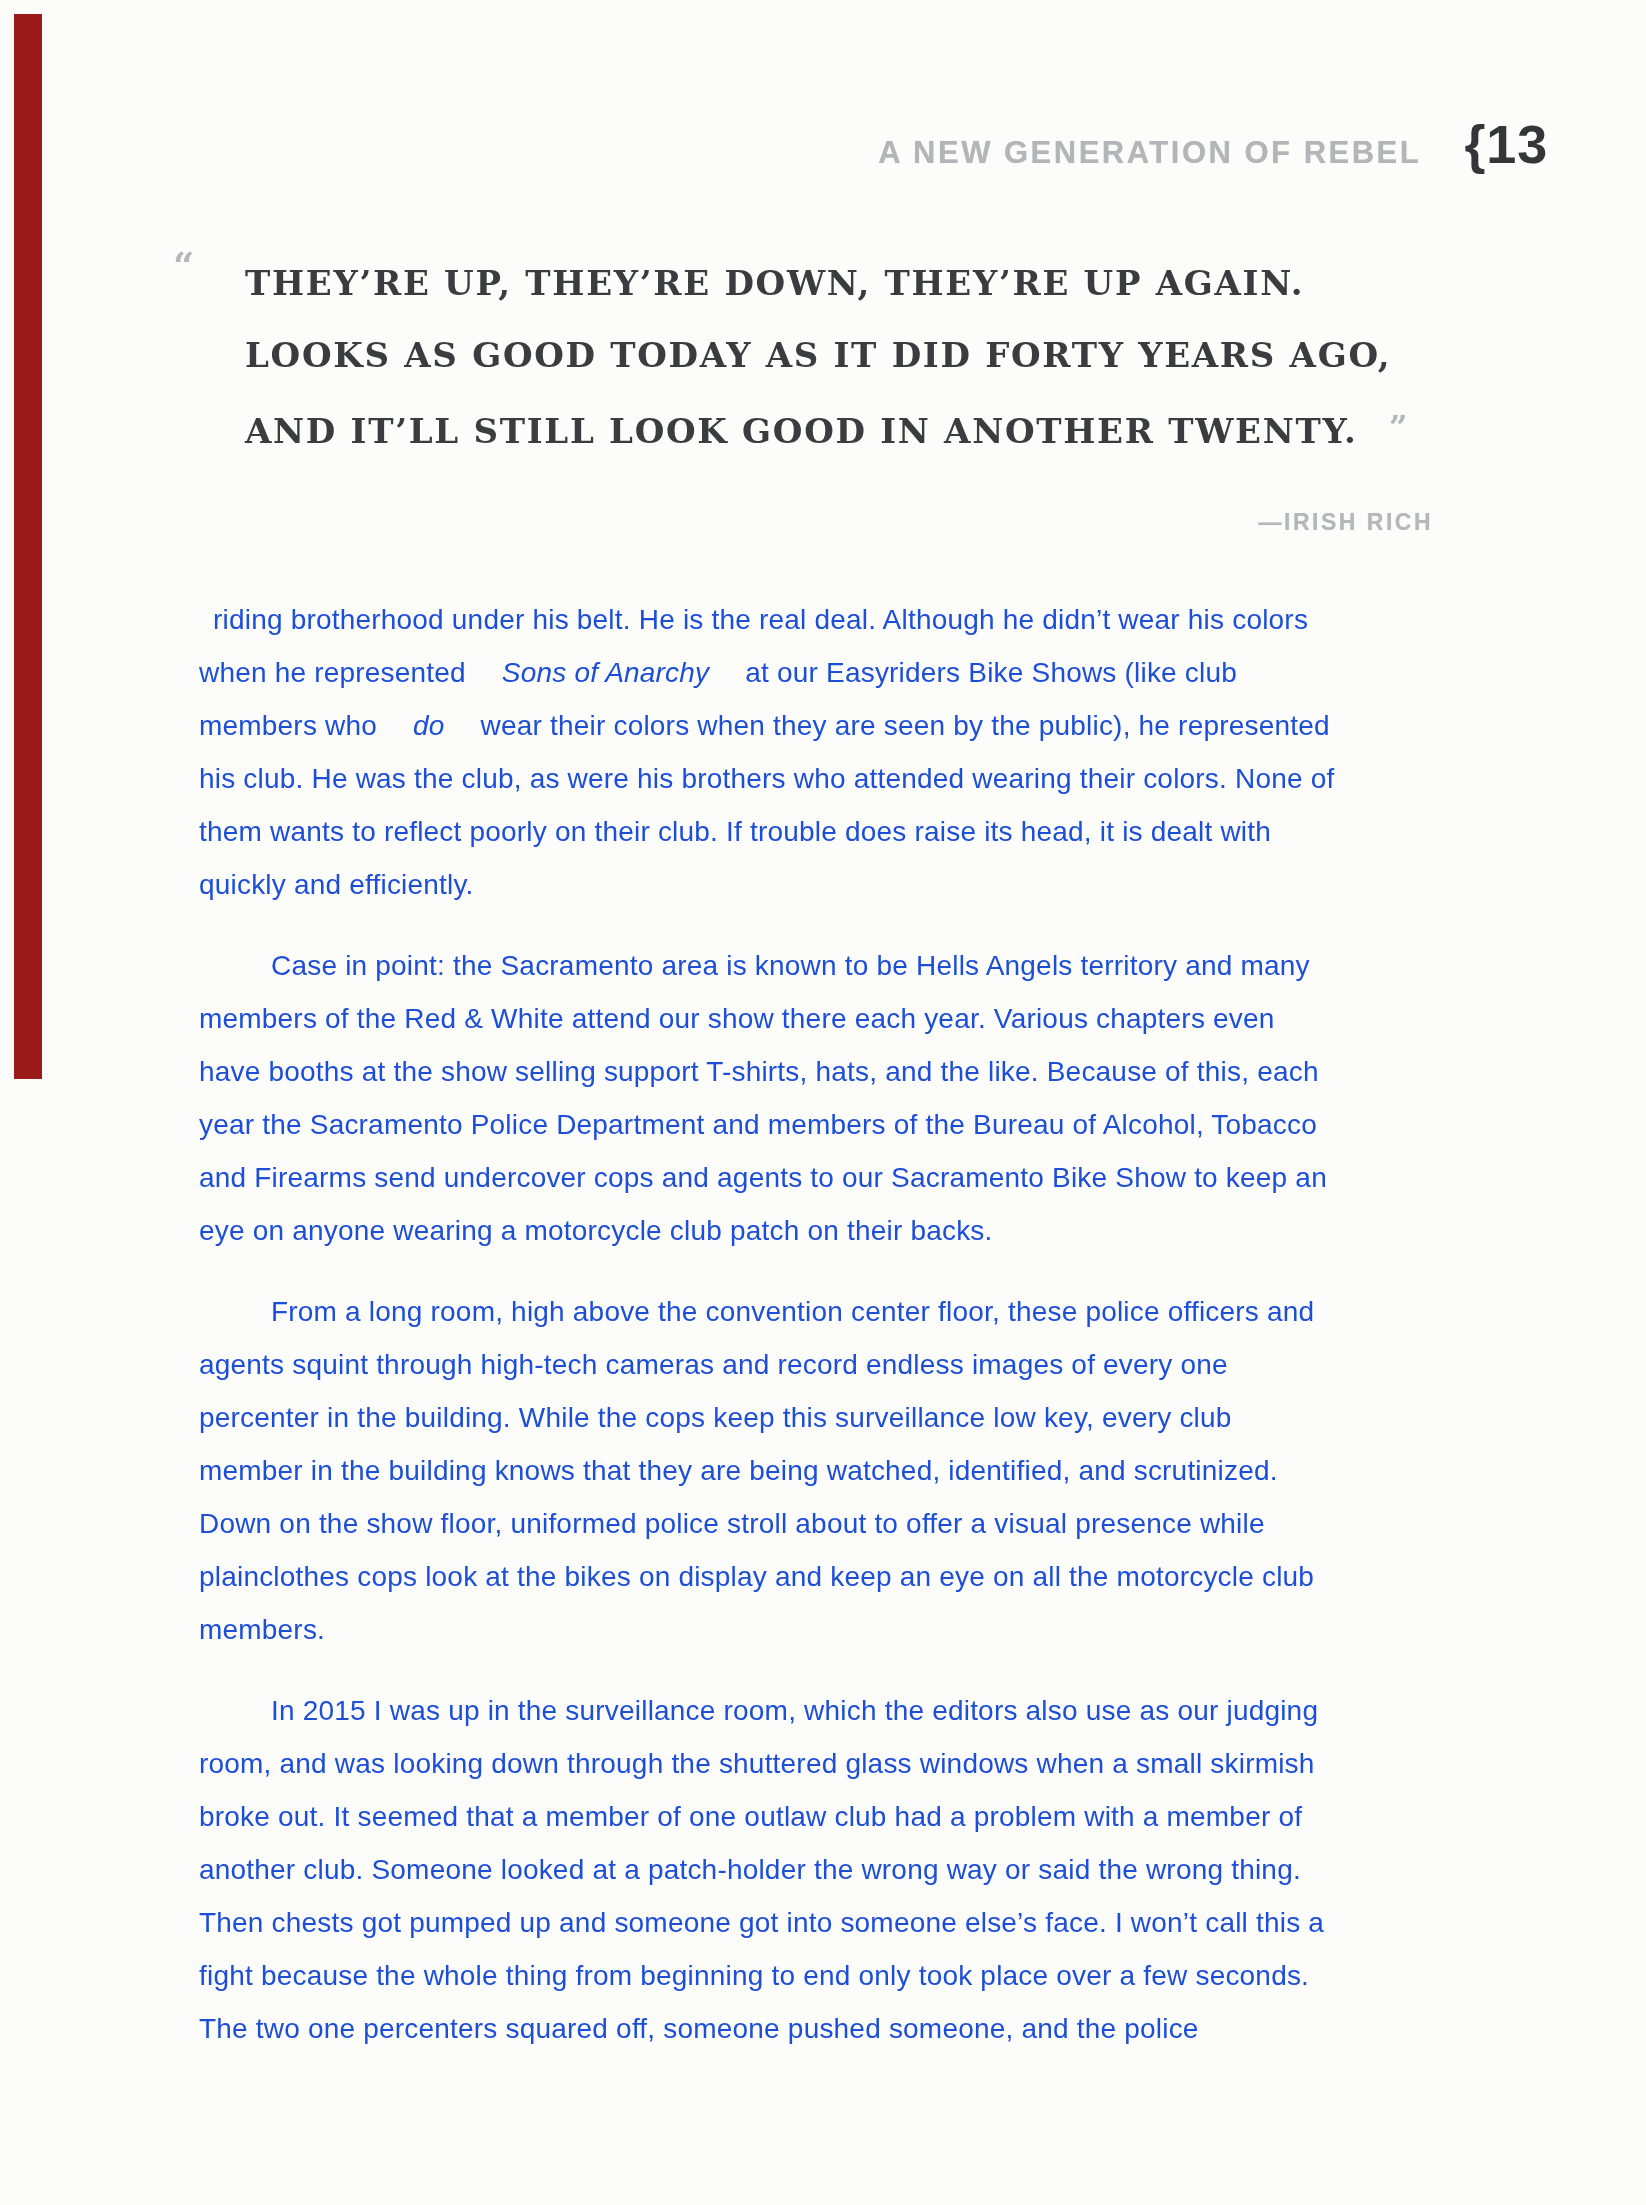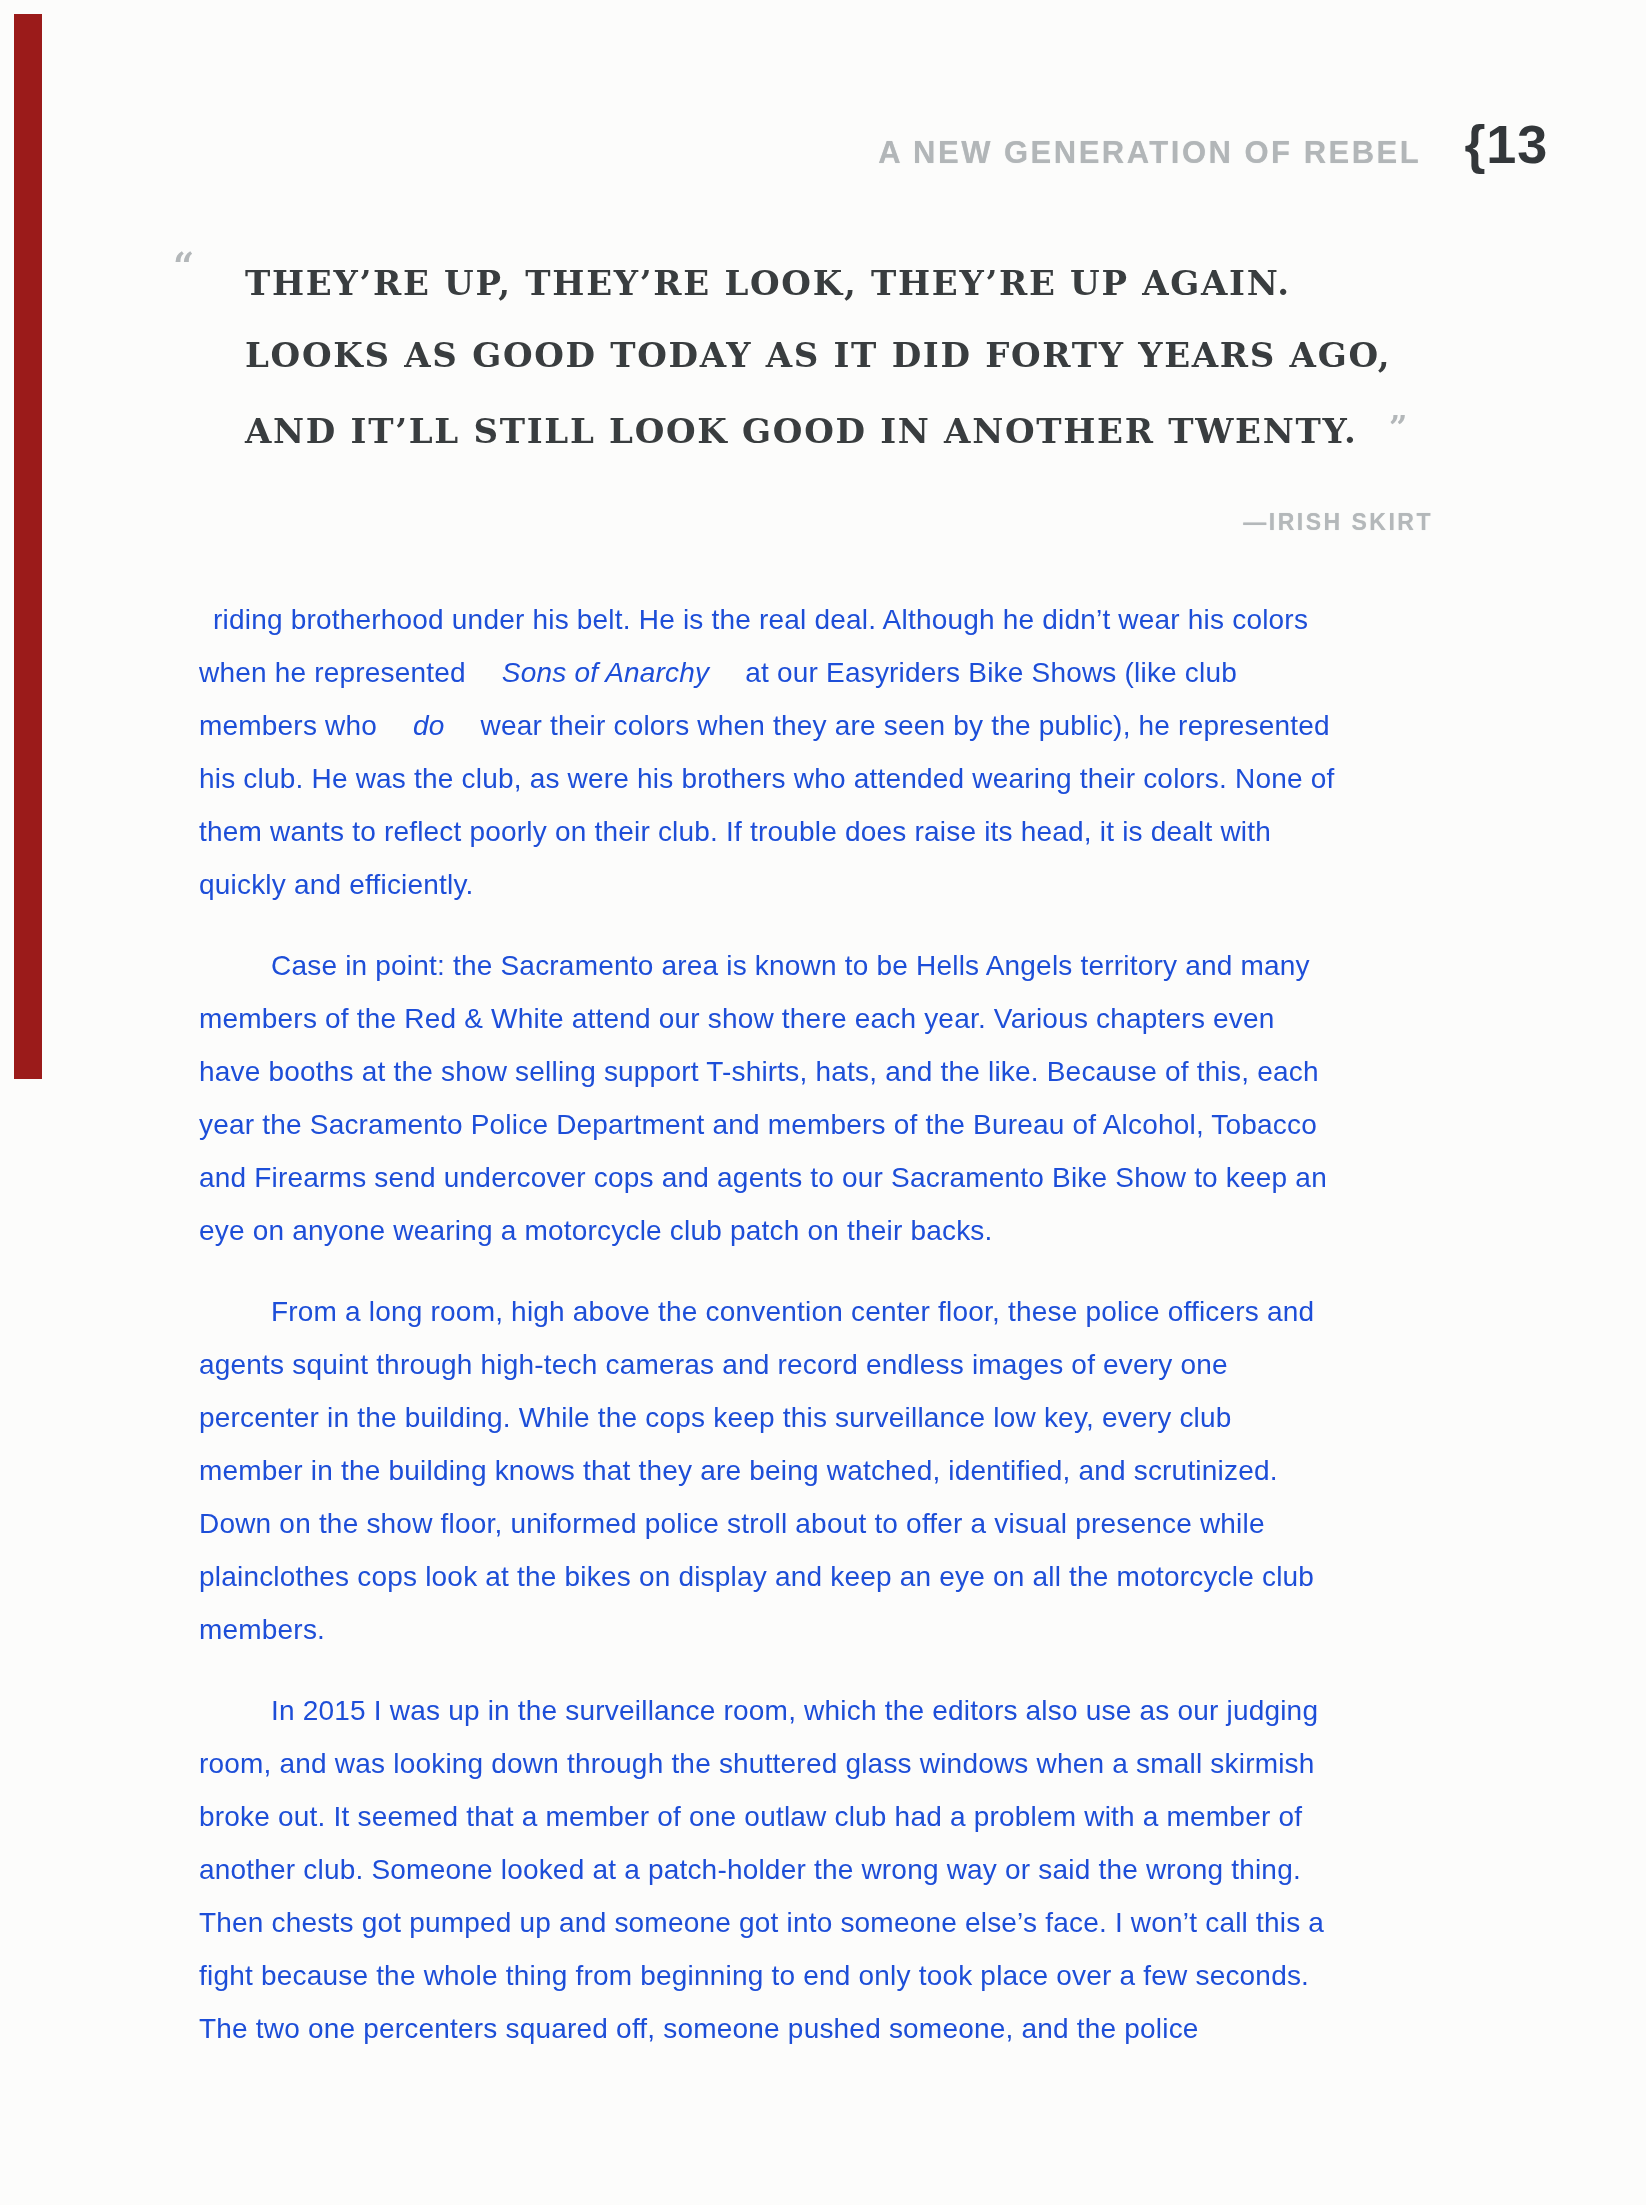--- a/index.html
+++ b/index.html
@@ -105,29 +105,29 @@
   <div class="accent-bar"></div>
 
   <div class="header">
     <span class="running-title">A NEW GENERATION OF REBEL</span>
     <span class="page-number">{13</span>
   </div>
 
   <div class="quote">
     <span class="openq">“</span>
     <div class="qline">
-      <span>THEY’RE UP, THEY’RE LOOK, THEY’RE UP AGAIN.</span>
+      <span>THEY’RE UP, THEY’RE DOWN, THEY’RE UP AGAIN.</span>
     </div>
     <div class="qline">
       <span>LOOKS AS GOOD TODAY AS IT DID FORTY YEARS AGO,</span>
     </div>
     <div class="qline">
       <span>AND IT’LL STILL LOOK GOOD IN ANOTHER TWENTY.</span><span class="closeq">”</span>
     </div>
-    <div class="attribution">—IRISH SKIRT</div>
+    <div class="attribution">—IRISH RICH</div>
   </div>
 
   <div class="body-text">
       <p class=""><span>riding brotherhood under his belt. He is the real deal. Although he didn’t wear his colors when he represented </span><em>Sons of Anarchy</em><span> at our Easyriders Bike Shows (like club members who </span><em>do</em><span> wear their colors when they are seen by the public), he represented his club. He was the club, as were his brothers who attended wearing their colors. None of them wants to reflect poorly on their club. If trouble does raise its head, it is dealt with quickly and efficiently.</span></p>
       <p class="indent"><span>Case in point: the Sacramento area is known to be Hells Angels territory and many members of the Red &amp; White attend our show there each year. Various chapters even have booths at the show selling support T-shirts, hats, and the like. Because of this, each year the Sacramento Police Department and members of the Bureau of Alcohol, Tobacco and Firearms send undercover cops and agents to our Sacramento Bike Show to keep an eye on anyone wearing a motorcycle club patch on their backs.</span></p>
       <p class="indent"><span>From a long room, high above the convention center floor, these police officers and agents squint through high-tech cameras and record endless images of every one percenter in the building. While the cops keep this surveillance low key, every club member in the building knows that they are being watched, identified, and scrutinized. Down on the show floor, uniformed police stroll about to offer a visual presence while plainclothes cops look at the bikes on display and keep an eye on all the motorcycle club members.</span></p>
       <p class="indent"><span>In 2015 I was up in the surveillance room, which the editors also use as our judging room, and was looking down through the shuttered glass windows when a small skirmish broke out. It seemed that a member of one outlaw club had a problem with a member of another club. Someone looked at a patch-holder the wrong way or said the wrong thing. Then chests got pumped up and someone got into someone else’s face. I won’t call this a fight because the whole thing from beginning to end only took place over a few seconds. The two one percenters squared off, someone pushed someone, and the police</span></p>
     </div>
 
 </div>

